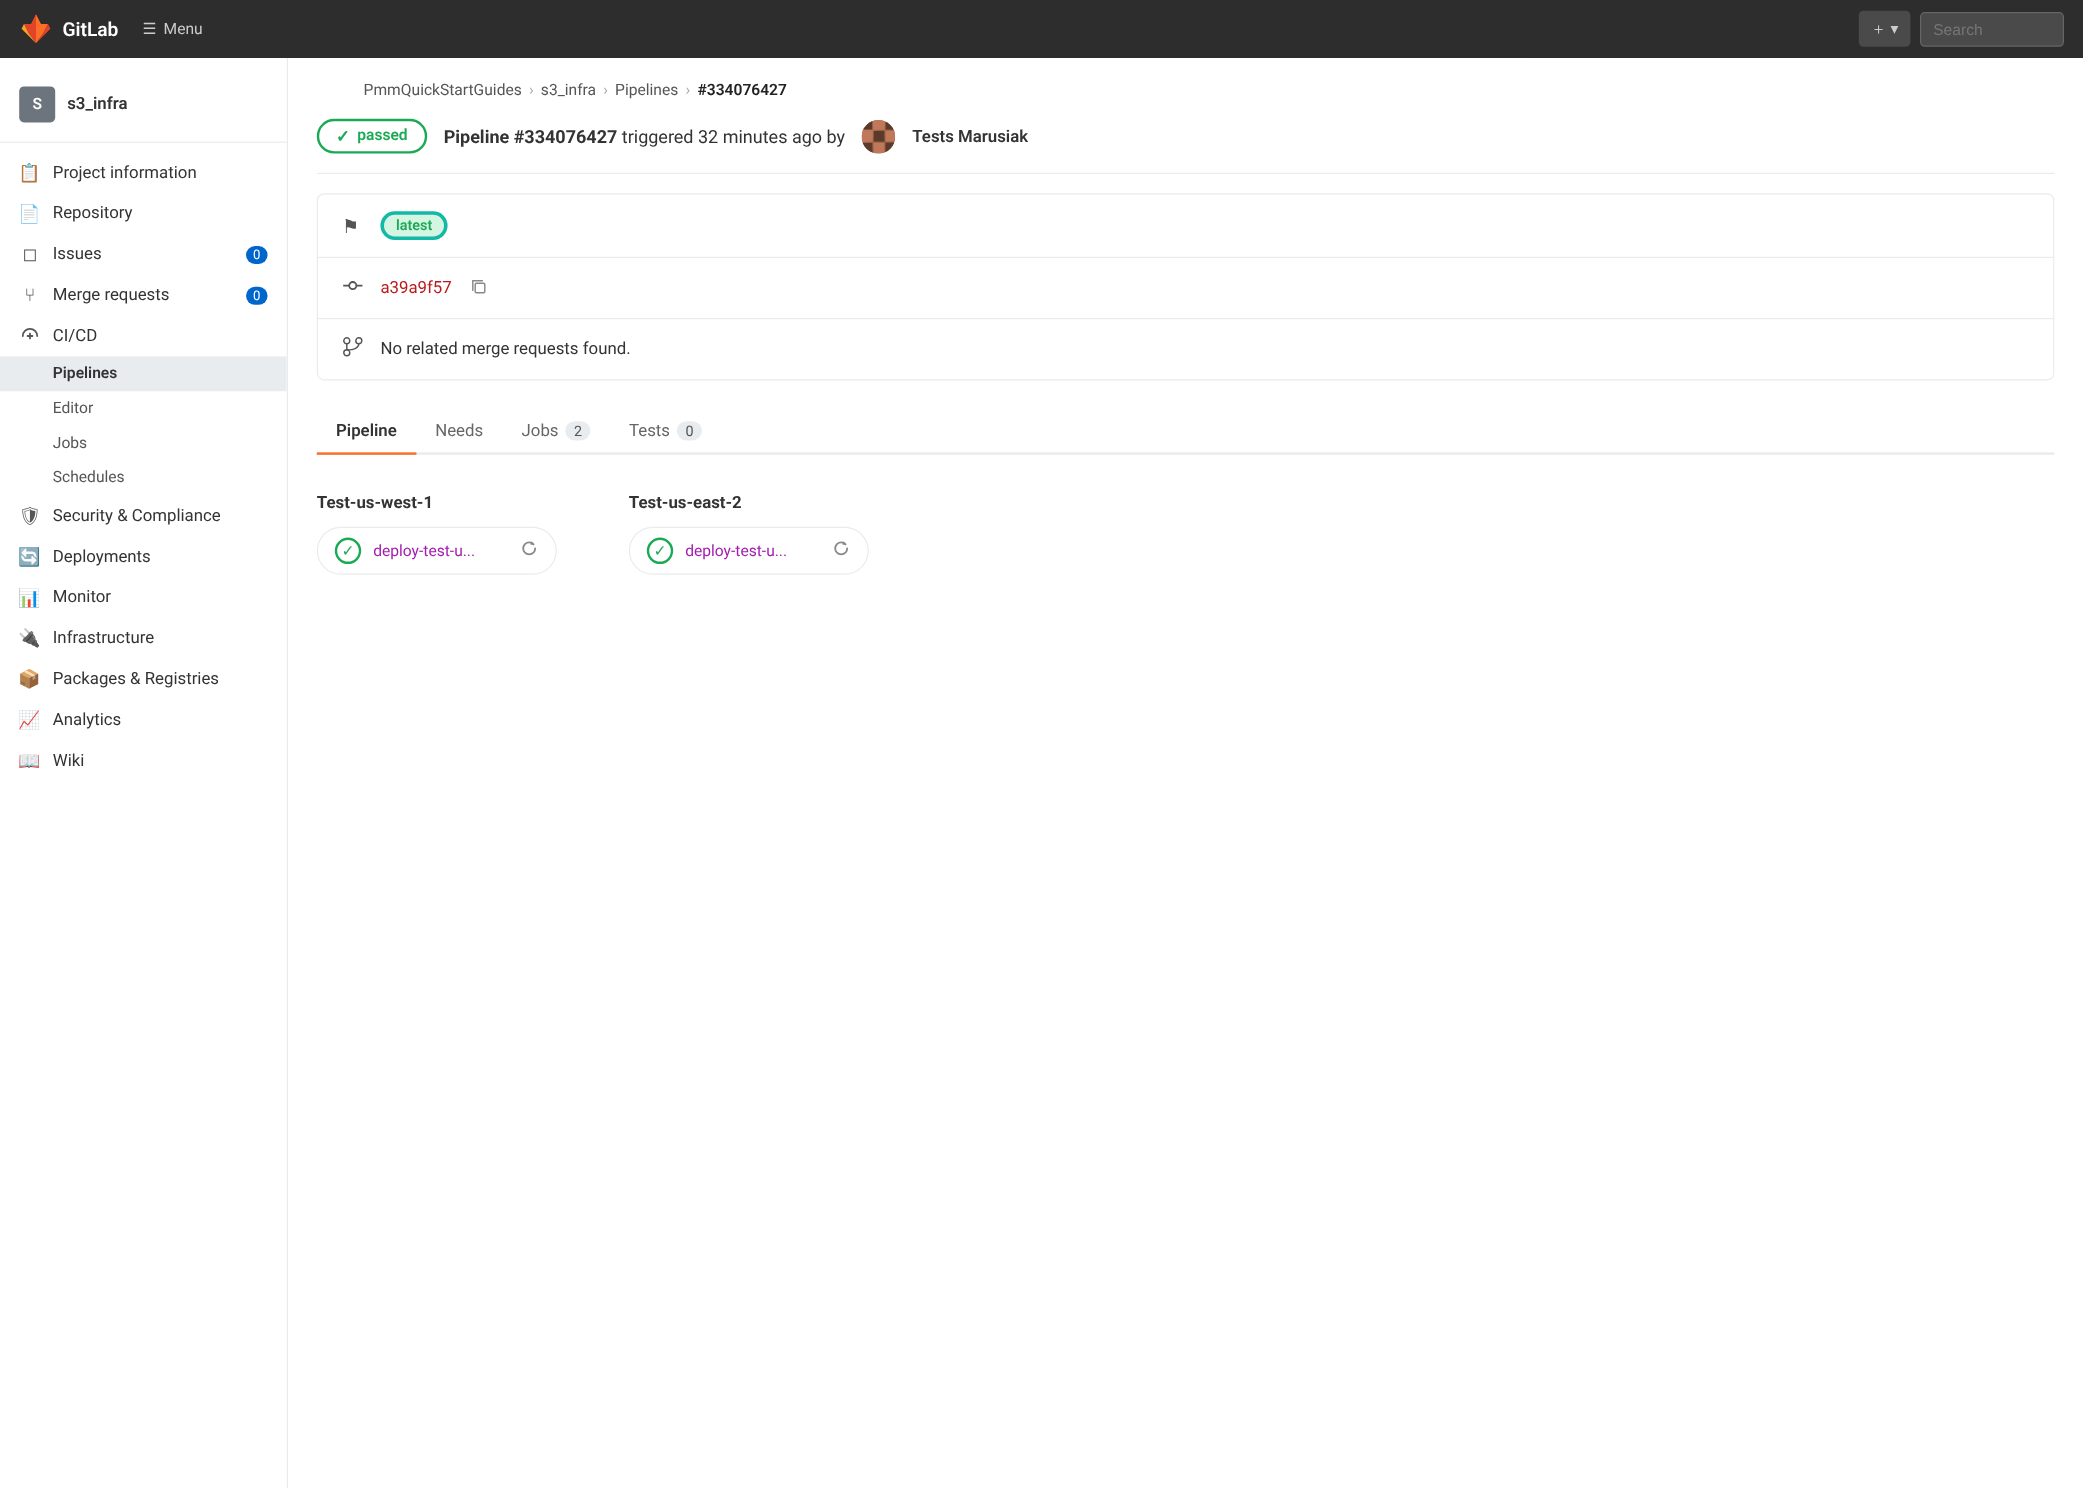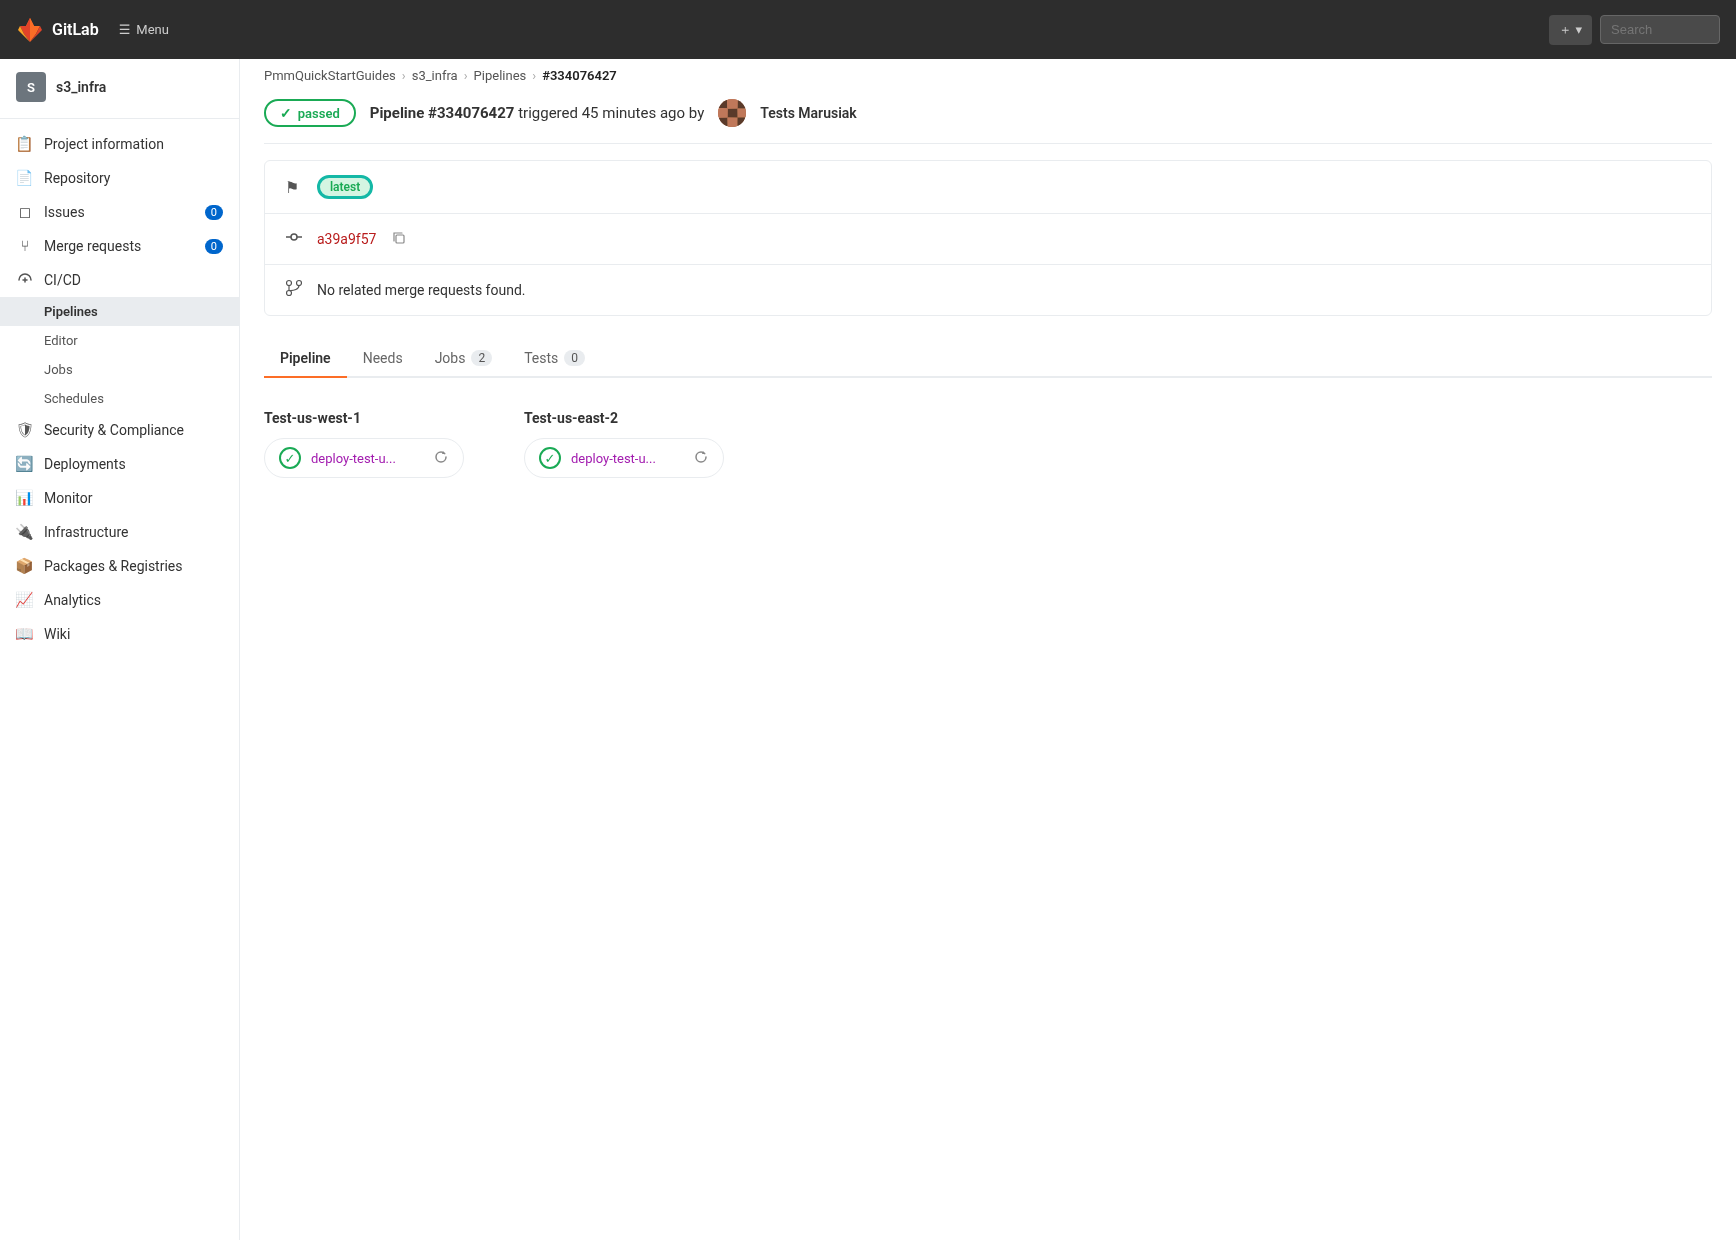--- a/index.html
+++ b/index.html
@@ -1,21 +1,21 @@
 <!DOCTYPE html>
 <html><head>
   <meta charset="utf-8">
   <style>
     * { box-sizing: border-box; margin: 0; padding: 0; }
     body { font-family: -apple-system, BlinkMacSystemFont, 'Segoe UI', Roboto, sans-serif; font-size: 14px; background: #fff; color: #333; }
 
     
     .topnav {
       background: #2d2d2d;
-      height: 59px;
+      height: 48px;
       display: flex;
       align-items: center;
       padding: 0 16px;
       gap: 12px;
       position: fixed;
       top: 0; left: 0; right: 0;
       z-index: 100;
     }
     .topnav-logo {
       display: flex;
@@ -154,20 +154,21 @@
     }
 
     
     .breadcrumb {
       display: flex;
       align-items: center;
       gap: 6px;
       font-size: 13px;
       color: #555;
       margin-bottom: 16px;
+      margin-left: 39px;
     }
     .breadcrumb a { color: #555; text-decoration: none; }
     .breadcrumb .sep { color: #aaa; }
     .breadcrumb .current { font-weight: 600; color: #222; }
 
     
     .pipeline-header {
       display: flex;
       align-items: center;
       gap: 14px;
@@ -466,21 +467,21 @@
       <span class="current">#334076427</span>
     </div>
 
     <div class="pipeline-header">
       <div class="status-badge">
         <span class="check">✓</span>
         <span>passed</span>
       </div>
       <div class="pipeline-title">
         <strong>Pipeline <span>#334076427</span></strong>
-        triggered <span>45 minutes ago</span> by
+        triggered <span>32 minutes ago</span> by
       </div>
       <div class="user-avatar">
         <div class="user-avatar-img">
           <div class="pixel dark"></div>
             <div class="pixel light"></div>
             <div class="pixel dark"></div>
           <div class="pixel light"></div>
             <div class="pixel dark"></div>
             <div class="pixel light"></div>
           <div class="pixel dark"></div>

